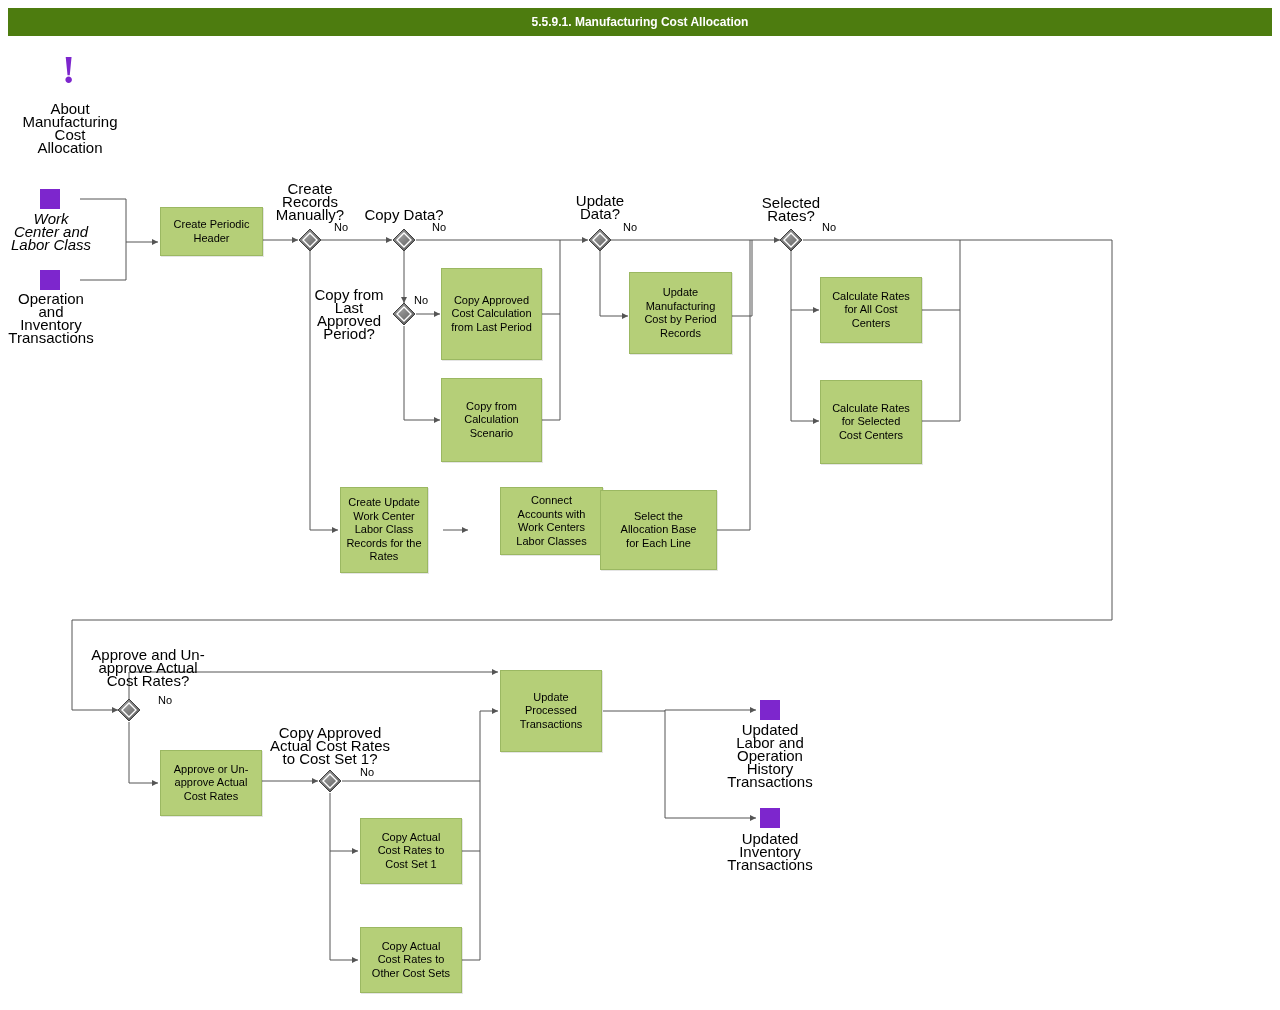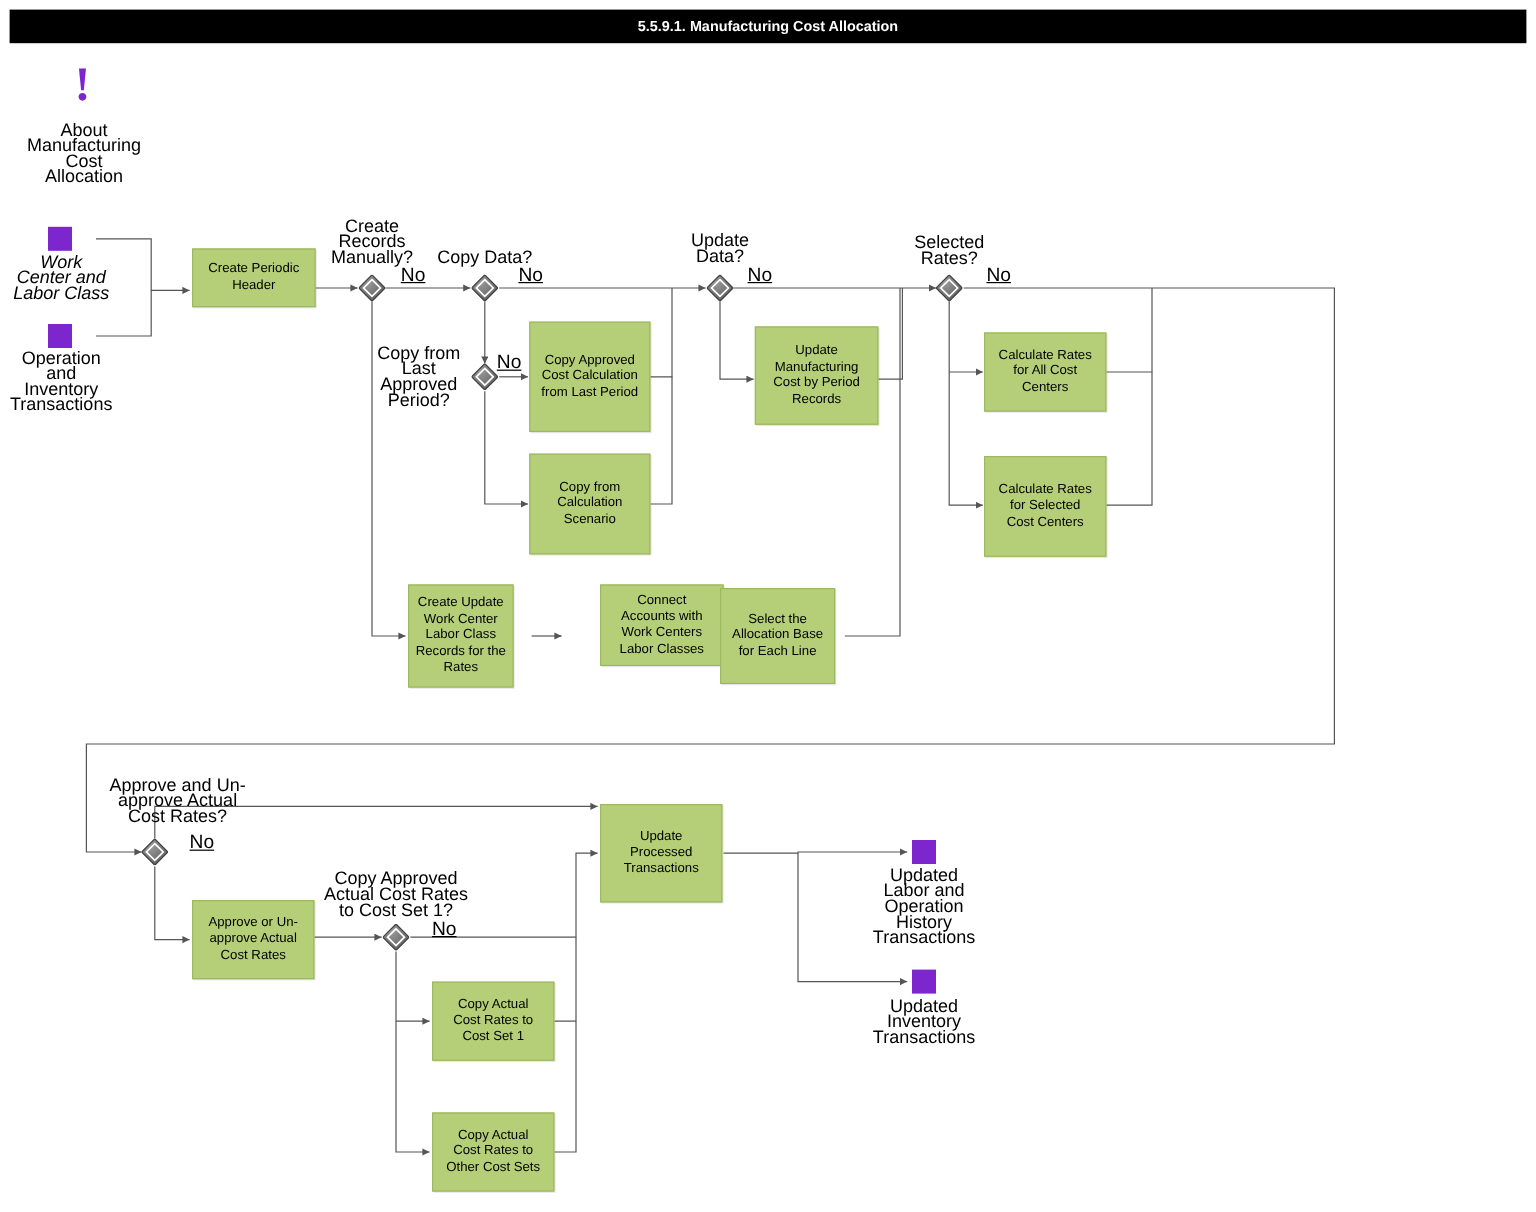--- a/index.html
+++ b/index.html
@@ -13,21 +13,21 @@
     position: relative;
     font-family: "Liberation Sans", sans-serif;
     overflow: hidden;
   }
   #title-bar {
     position: absolute;
     left: 8px;
     top: 8px;
     width: 1264px;
     height: 28px;
-    background: #000000;
+    background: #4d7c0f;
     color: #ffffff;
     font-size: 12px;
     font-weight: bold;
     display: flex;
     align-items: center;
     justify-content: center;
   }
   #canvas {
     position: absolute;
     left: 0;
@@ -72,23 +72,22 @@
   }
   .label {
     position: absolute;
     font-size: 15px;
     line-height: 13px;
     color: #000000;
     text-align: center;
   }
   .no-lab {
     position: absolute;
-    font-size: 16px;
+    font-size: 11px;
     color: #000000;
-    text-decoration: underline;
   }
   .bang {
     position: absolute;
     color: #7d26cd;
     font-size: 40px;
     font-weight: bold;
     line-height: 40px;
     font-family: "Liberation Serif", serif;
   }
 </style>
@@ -311,21 +310,21 @@
 
   <div class="task" style="left:470px; top:487px; width:103px; height:68px;margin-left:30px;">
     <div>
       <div>Connect</div>
       <div>Accounts with</div>
       <div>Work Centers</div>
       <div>Labor Classes</div>
     </div>
   </div>
 
-  <div class="task" style="left:600px; top:490px; width:96px; height:80px;">
+  <div class="task" style="left:600px; top:490px; width:117px; height:80px;">
     <div>
       <div>Select the</div>
       <div>Allocation Base</div>
       <div>for Each Line</div>
     </div>
   </div>
 
   <svg class="gateway" style="left:118px; top:699px;" viewBox="0 0 22 22">
     <polygon points="11,0 22,11 11,22 0,11" fill="url(#gwg)" stroke="#3f3f3f" stroke-width="1"></polygon>
     <polygon points="11,4 18,11 11,18 4,11" fill="none" stroke="#ffffff" stroke-width="1.4"></polygon>

